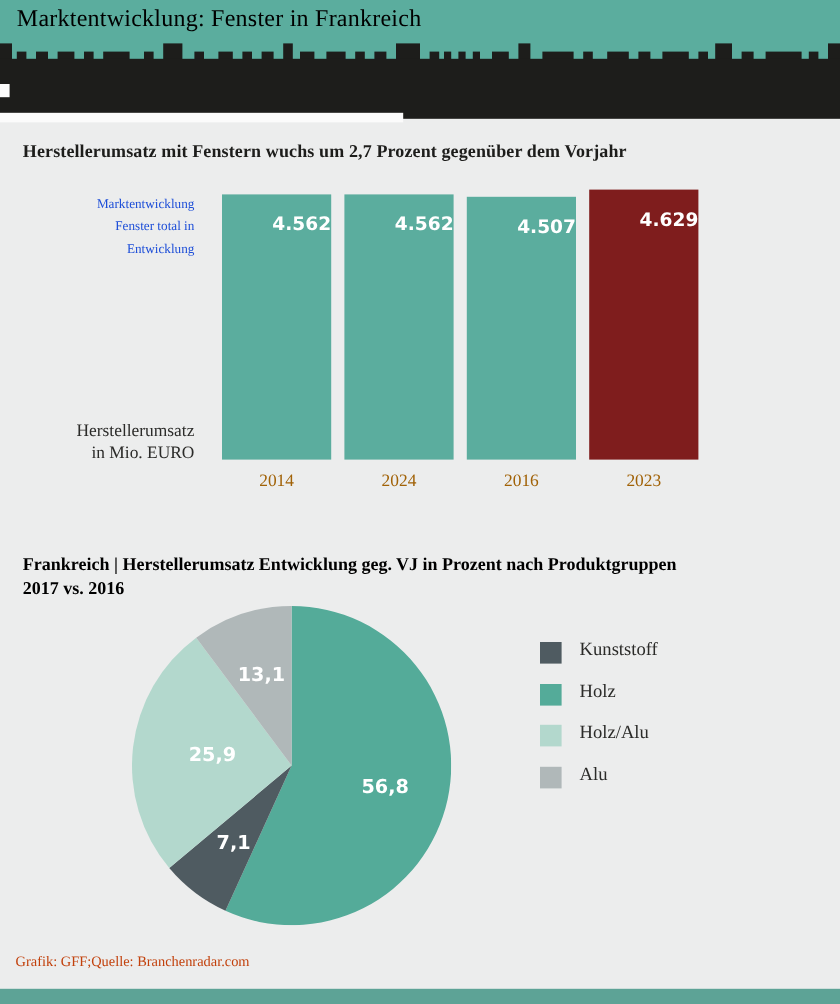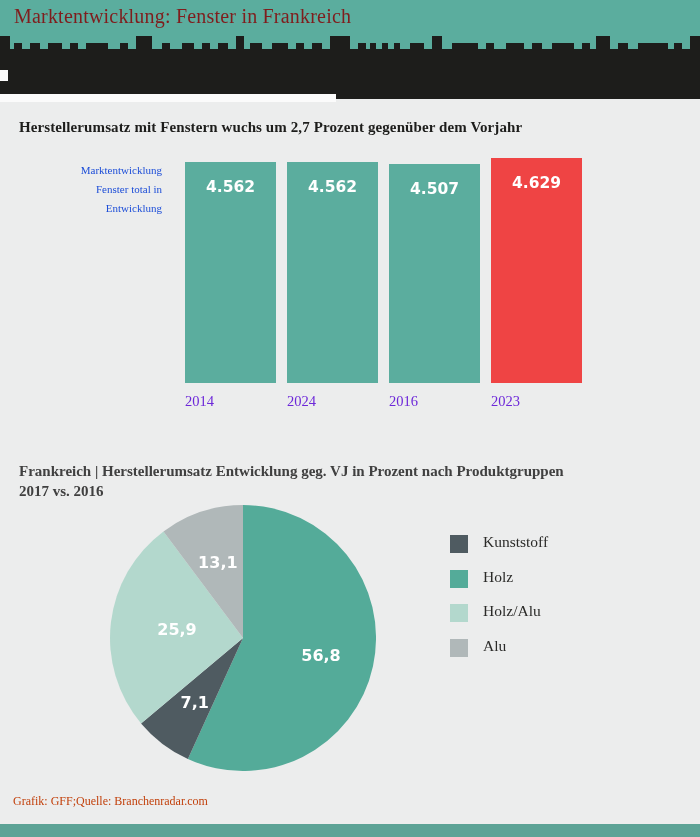--- a/index.html
+++ b/index.html
@@ -21,21 +21,21 @@
     left: 0; top: 0;
     width: 700px;
     height: 52px;
     background: #5bad9e;
   }
   .header-title {
     position: absolute;
     left: 14px;
     top: 5px;
     font-size: 20px;
-    color: #7f1d1d;
+    color: #000000;
     letter-spacing: 0.2px;
     white-space: nowrap;
   }
 
   
   .barcode {
     position: absolute;
     left: 0;
     top: 36px;
     width: 700px;
@@ -126,44 +126,44 @@
     position: absolute;
     bottom: 37px;
     width: 91px;
     background: #5bad9e;
   }
   .bar-value {
     position: absolute;
     top: 16px;
     left: 0;
     width: 91px;
-    text-align: center;
+    text-align: right;
     font-size: 15.5px;
     font-weight: bold;
     color: #ffffff;
     font-family: "DejaVu Sans", sans-serif;
   }
   .bar-cat {
     position: absolute;
     bottom: 10px;
     width: 91px;
-    text-align: left;
+    text-align: center;
     font-size: 14.5px;
-    color: #6d28d9;
+    color: #a16207;
   }
 
   
   .pie-title {
     position: absolute;
     left: 19px;
     top: 461px;
     width: 640px;
     font-size: 15px;
     font-weight: bold;
-    color: #404040;
+    color: #000000;
     line-height: 20px;
   }
   .pie-wrap {
     position: absolute;
     left: 110px;
     top: 505px;
     width: 266px;
     height: 266px;
   }
   .pie-svg { display: block; }
@@ -268,34 +268,38 @@
 <div class="notch-bottom"></div>
 
 <div class="subtitle">Herstellerumsatz mit Fenstern wuchs um 2,7 Prozent gegenüber dem Vorjahr</div>
 
 <div class="barchart">
   <div class="bc-label-top">
       <div>Marktentwicklung</div>
       <div>Fenster total in</div>
       <div>Entwicklung</div>
     </div>
+  <div class="bc-label-bottom">
+      <div>Herstellerumsatz</div>
+      <div>in Mio. EURO</div>
+    </div>
   <div class="bars">
       <div class="bar" style="left: 0px; height: 221px; background: rgb(91, 173, 158);">
         <div class="bar-value">4.562</div>
       </div>
       <div class="bar-cat" style="left: 0px;">2014</div>
       <div class="bar" style="left: 102px; height: 221px; background: rgb(91, 173, 158);">
         <div class="bar-value">4.562</div>
       </div>
       <div class="bar-cat" style="left: 102px;">2024</div>
       <div class="bar" style="left: 204px; height: 219px; background: rgb(91, 173, 158);">
         <div class="bar-value">4.507</div>
       </div>
       <div class="bar-cat" style="left: 204px;">2016</div>
-      <div class="bar" style="left: 306px; height: 225px; background: #ef4444;">
+      <div class="bar" style="left: 306px; height: 225px; background: #7f1d1d;">
         <div class="bar-value">4.629</div>
       </div>
       <div class="bar-cat" style="left: 306px;">2023</div>
     </div>
 </div>
 
 <div class="pie-title">
   <div>Frankreich | Herstellerumsatz Entwicklung geg. VJ in Prozent nach Produktgruppen</div>
   <div>2017 vs. 2016</div>
 </div>

